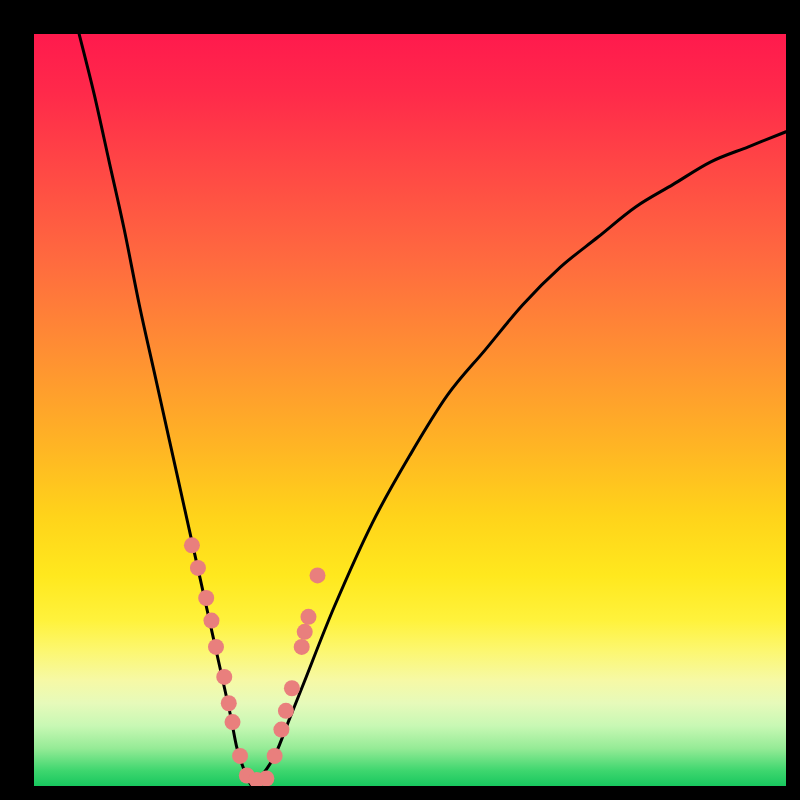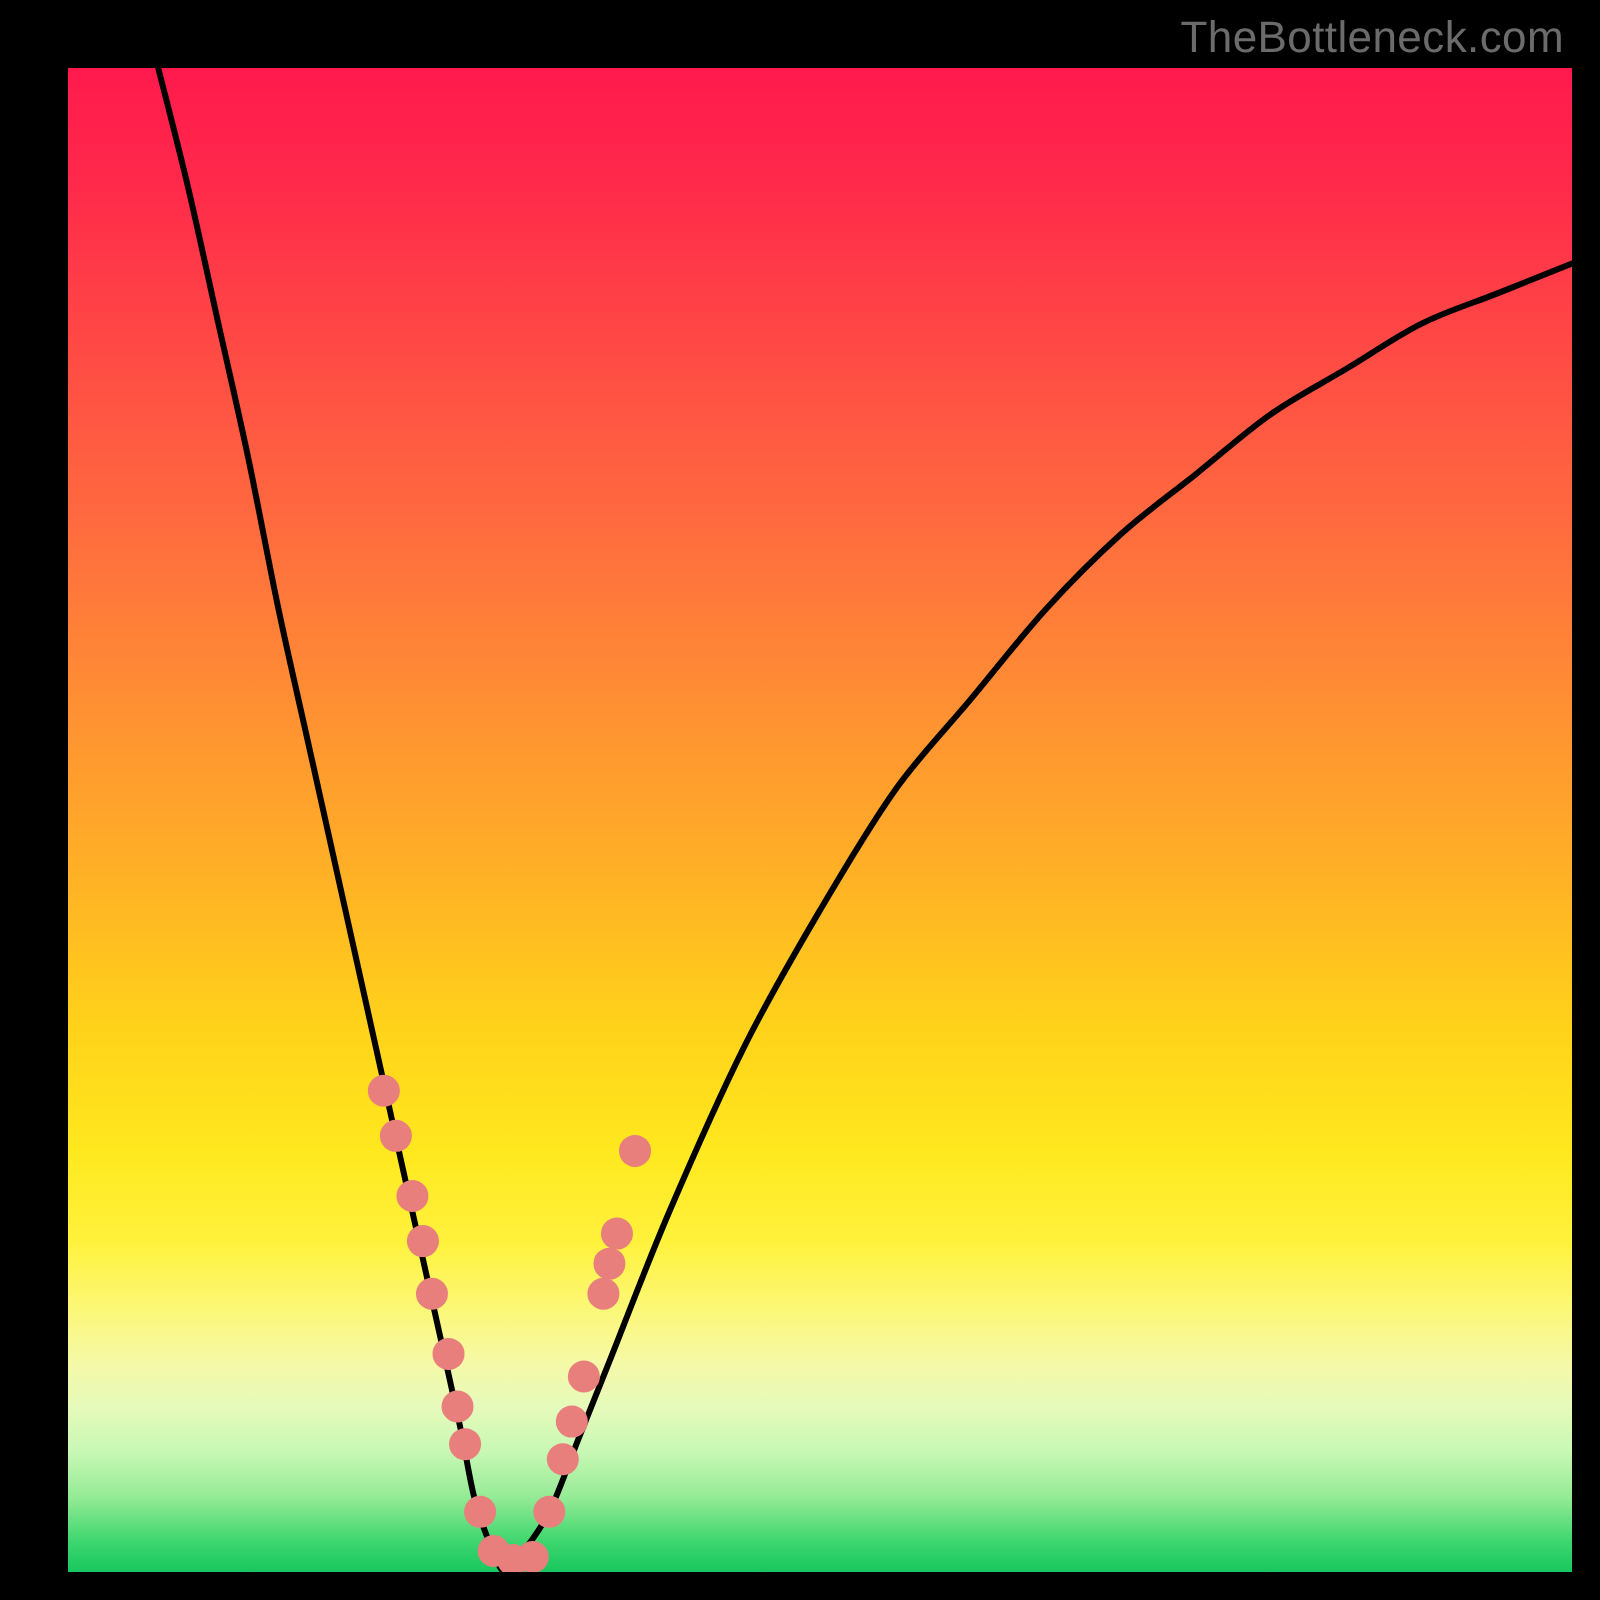--- a/index.html
+++ b/index.html
@@ -86,14 +86,13 @@
           <circle cx="247.41" cy="695.60" r="8" fill="#e97f7d"></circle>
           <circle cx="251.92" cy="676.80" r="8" fill="#e97f7d"></circle>
           <circle cx="257.94" cy="654.24" r="8" fill="#e97f7d"></circle>
           <circle cx="267.71" cy="612.88" r="8" fill="#e97f7d"></circle>
           <circle cx="270.72" cy="597.84" r="8" fill="#e97f7d"></circle>
           <circle cx="274.48" cy="582.80" r="8" fill="#e97f7d"></circle>
           <circle cx="283.50" cy="541.44" r="8" fill="#e97f7d"></circle>
         </g>
     </svg>
   </div>
-  <div class="watermark">TheBottleneck.com</div>
 </div>
 
 </body></html>

